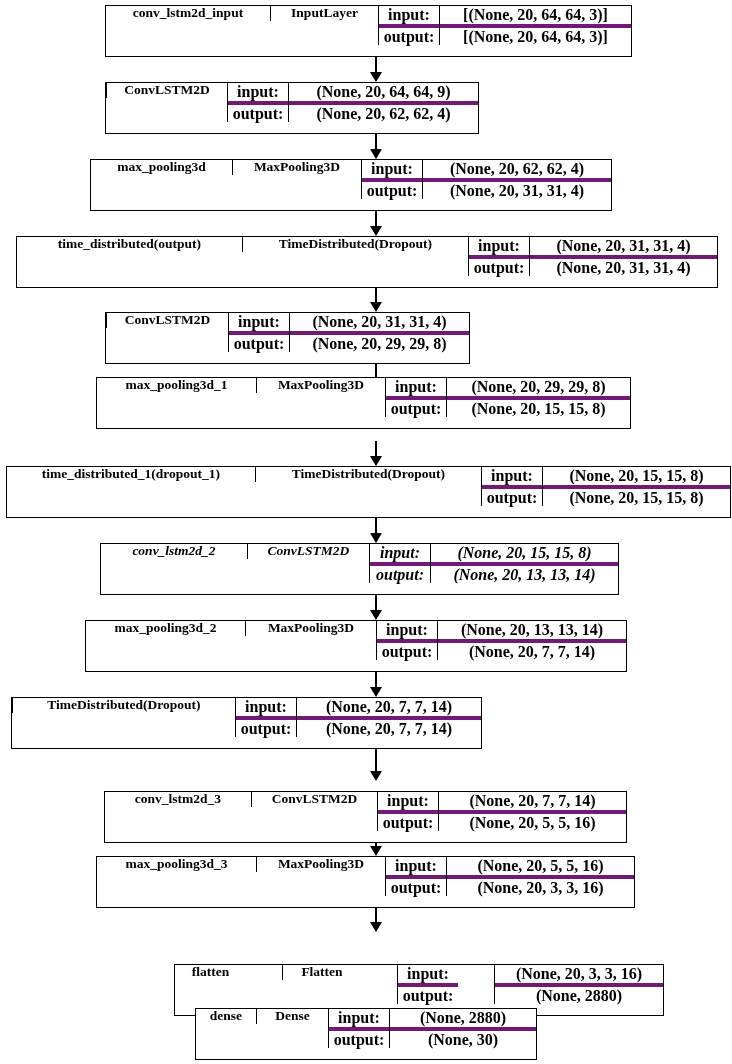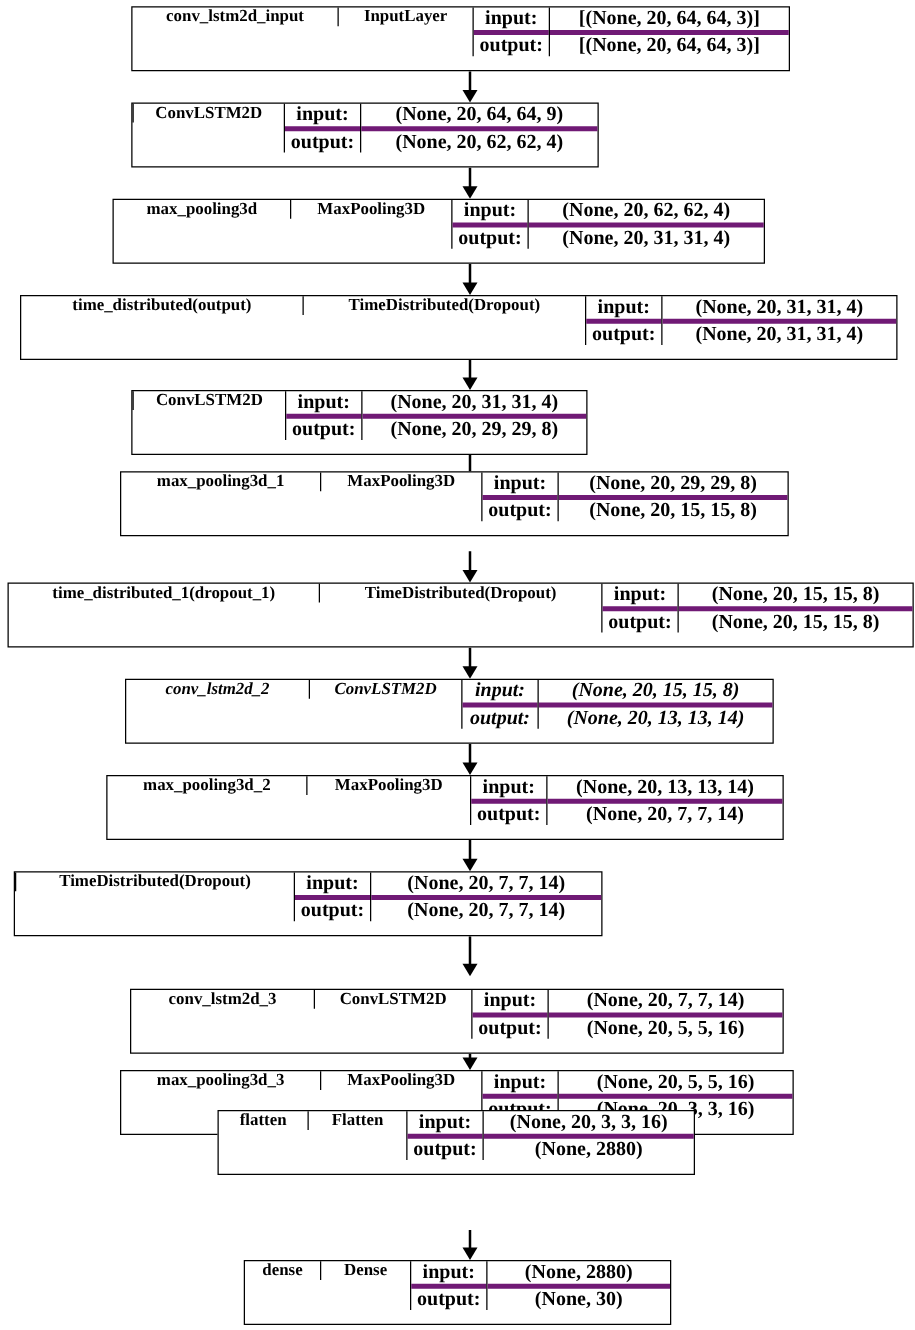--- a/index.html
+++ b/index.html
@@ -292,21 +292,21 @@
       <div class="cell-class" style="width: 129px;">MaxPooling3D</div>
       <div class="io-labels" style="width: 61px;">
         <div class="io-row">input:</div>
         <div class="io-row second">output:</div>
       </div>
       <div class="io-shapes" style="width: 188px;">
         <div class="io-row">(None, 20, 5, 5, 16)</div>
         <div class="io-row second">(None, 20, 3, 3, 16)</div>
       </div>
     </div>
-    <div class="node" style="left: 174px; top: 888px;">
+    <div class="node" style="left: 174px; top: 964px; gap: 36px;">
       <div class="cell-name" style="width: 71px;">flatten</div>
       <div class="cell-class" style="width: 79px;">Flatten</div>
       <div class="io-labels" style="width: 61px;">
         <div class="io-row">input:</div>
         <div class="io-row second">output:</div>
       </div>
       <div class="io-shapes" style="width: 169px;">
         <div class="io-row">(None, 20, 3, 3, 16)</div>
         <div class="io-row second">(None, 2880)</div>
       </div>

